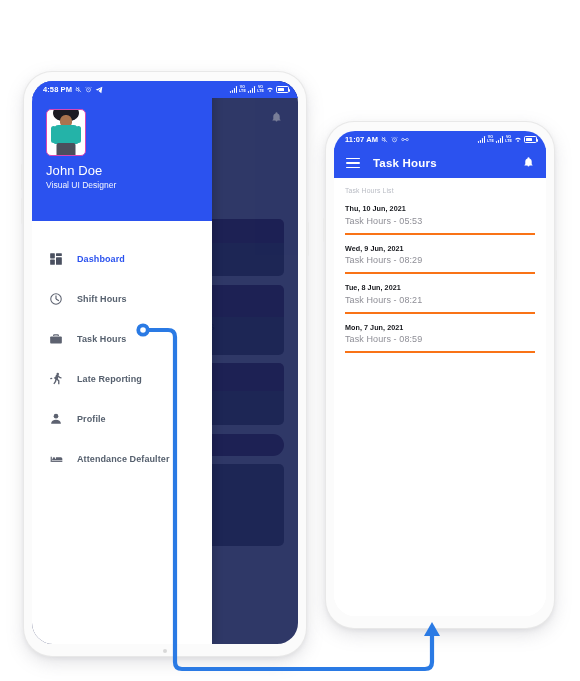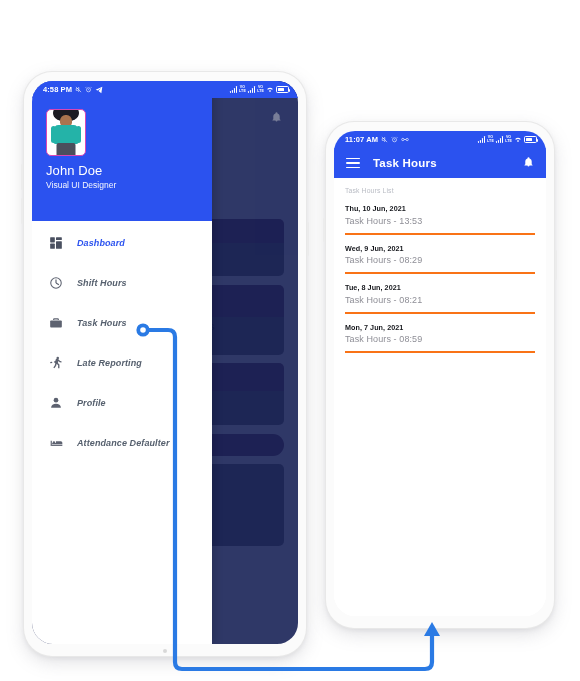--- a/index.html
+++ b/index.html
@@ -99,21 +99,21 @@
              width:12px; height:13px; border-radius:45%; background:#a9744f; }
   .av-body { position:absolute; left:50%; top:15px; transform:translateX(-50%);
              width:25px; height:19px; border-radius:5px 5px 2px 2px; background:#24b3a8; }
   .av-arm-l{position:absolute;left:4px;top:16px;width:5px;height:17px;border-radius:3px;background:#24b3a8;}
   .av-arm-r{position:absolute;right:4px;top:16px;width:5px;height:17px;border-radius:3px;background:#24b3a8;}
   .av-legs {position:absolute;left:50%;top:33px;transform:translateX(-50%);
             width:19px;height:14px;background:#4b4f5c;border-radius:2px;}
   .drawer-name { font-size: 13px; margin-top: 7px; letter-spacing:.1px; }
   .drawer-role { font-size: 8.5px; margin-top: 2px; opacity: .95; }
 
-  .drawer-list { padding-top: 2px; font-style: italic; }
+  .drawer-list { padding-top: 18px; }
   .d-item {
     height: 40px; display: flex; align-items: center;
     padding-left: 16px; gap: 13px;
   }
   .d-ico { width: 16px; height: 16px; display:flex; align-items:center; justify-content:center;
            color: #5d6270; flex: none; }
   .d-label { font-size: 9px; color: #56606e; font-weight: bold; letter-spacing:.1px; }
   .d-item.active .d-label { color: #2b52ef; }
   .d-item.active .d-ico { color: #4a5060; }
 
@@ -391,21 +391,21 @@
             </svg>
           </span>
         </div>
       </div>
 
       <div class="sheet">
         <div class="list-caption">Task Hours List</div>
 
         <div class="row">
           <div class="row-date">Thu, 10 Jun, 2021</div>
-          <div class="row-sub">Task Hours - 13:53</div>
+          <div class="row-sub">Task Hours - 05:53</div>
         </div>
         <div class="row">
           <div class="row-date">Wed, 9 Jun, 2021</div>
           <div class="row-sub">Task Hours - 08:29</div>
         </div>
         <div class="row">
           <div class="row-date">Tue, 8 Jun, 2021</div>
           <div class="row-sub">Task Hours - 08:21</div>
         </div>
         <div class="row">

